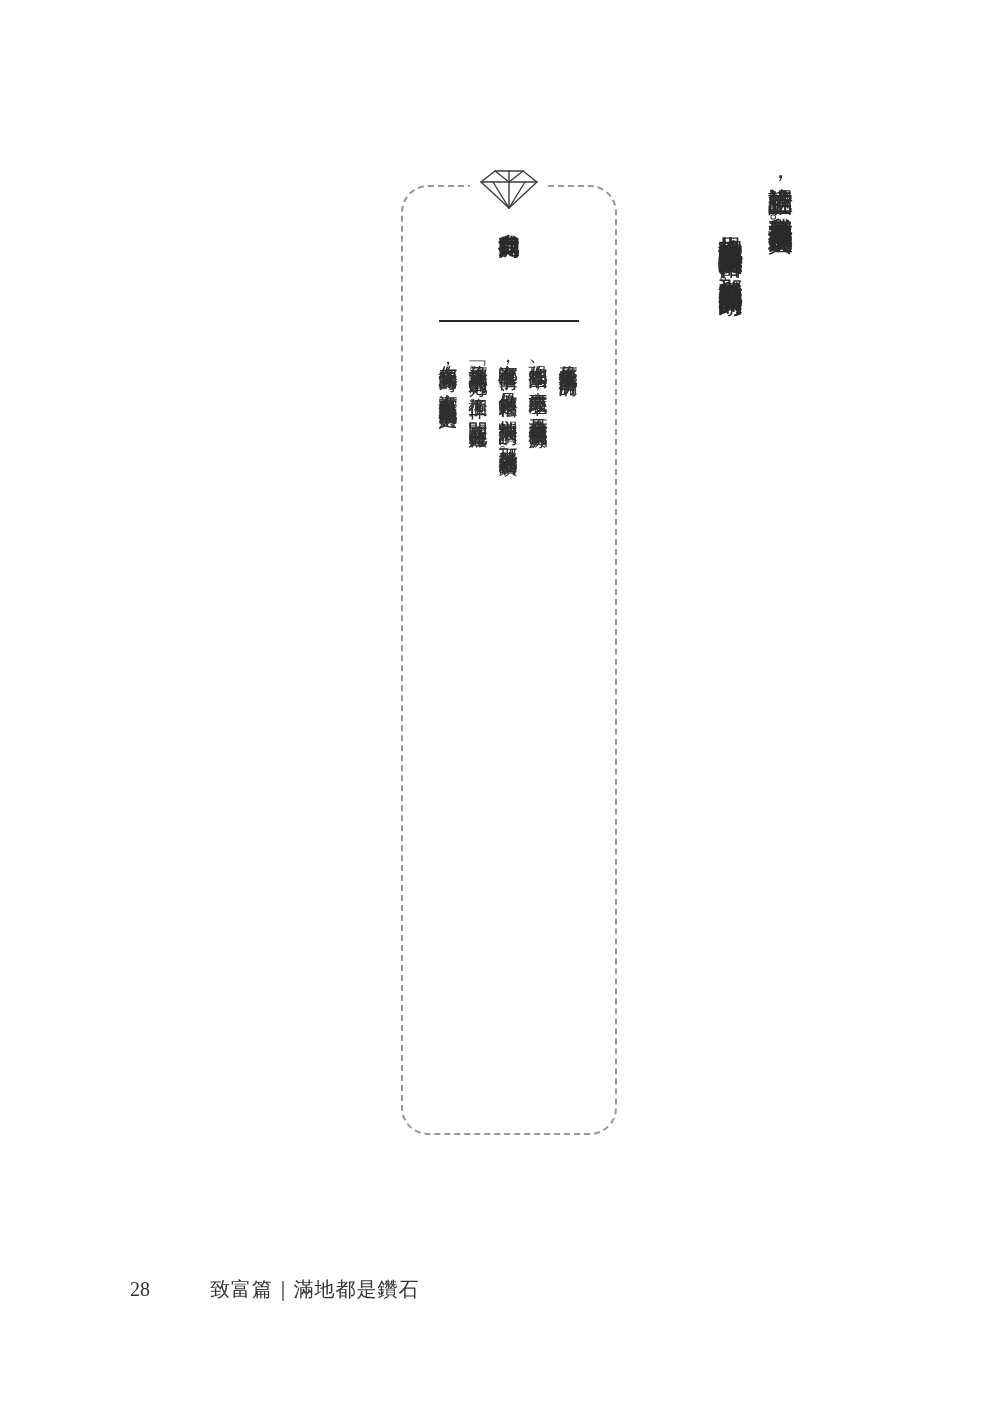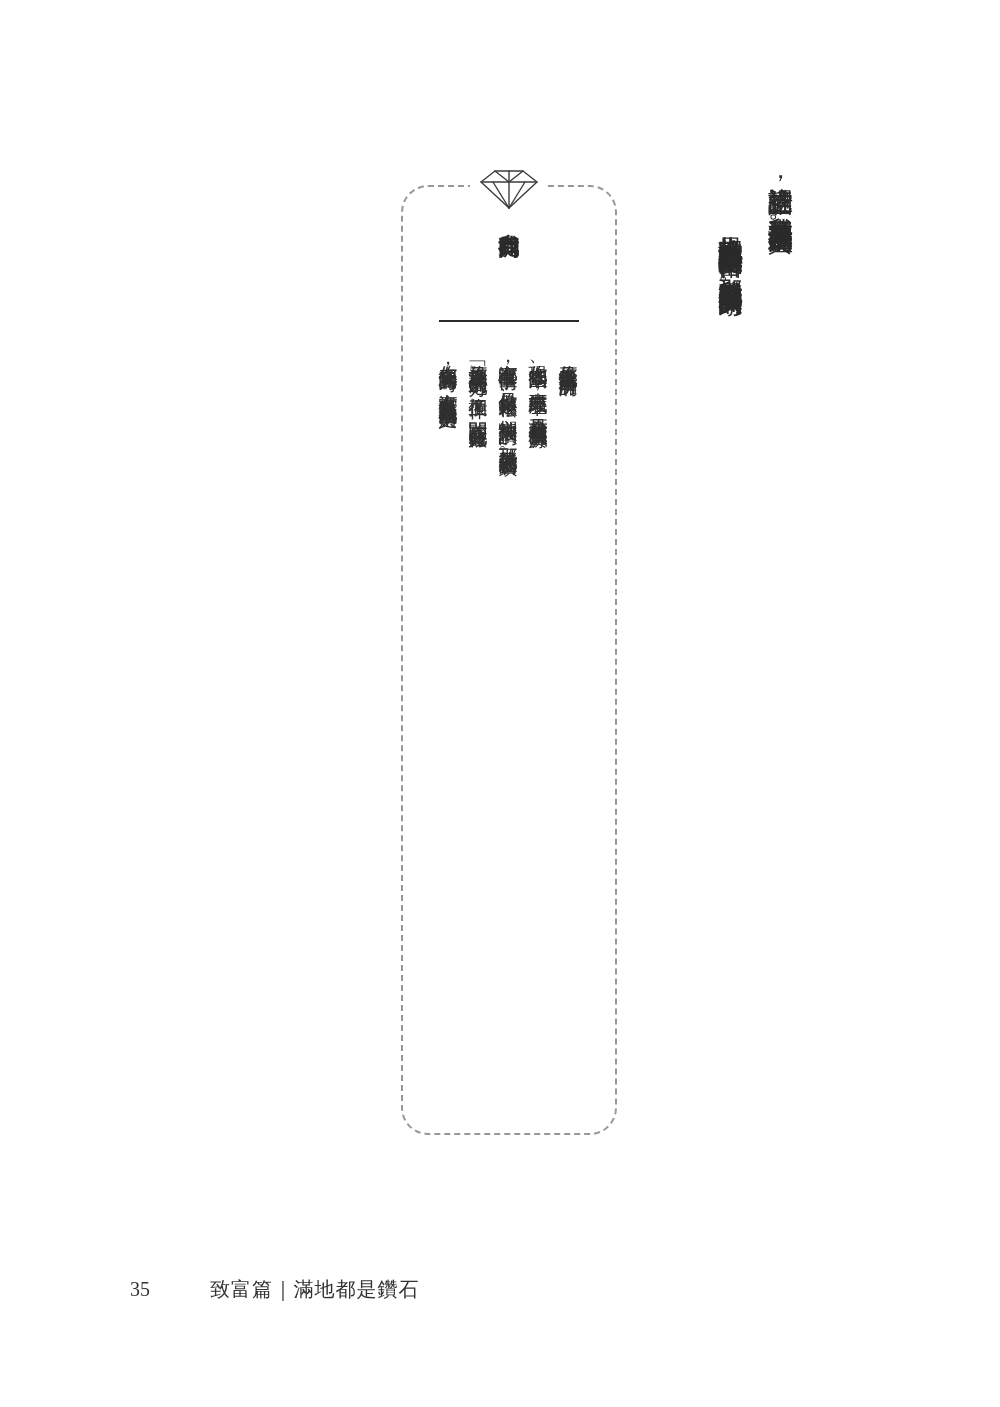--- a/index.html
+++ b/index.html
@@ -149,17 +149,17 @@
     <div class="box-questions">
         <p>你是否也曾低估了自己所擁有的？</p>
         <p>你現在的生活圈、專業或經歷中，是否藏有被你忽視的價值資源？</p>
         <p>有沒有哪些事情，是你「做起來輕鬆、卻常被人稱讚」的？那可能就是你潛在的鑽石。</p>
         <p>你是否認為「只要去別的地方、換個工作、開間店」就會比較好？</p>
         <p>你在想像遠方的同時，有沒有確實盤點過自己現在的優勢與不足？</p>
       </div>
   </div>
 
   <div class="footer">
-    <span class="pageno">35</span>
+    <span class="pageno">28</span>
     <span class="chapter">致富篇｜滿地都是鑽石</span>
   </div>
 
 </div>
 
 </body></html>

